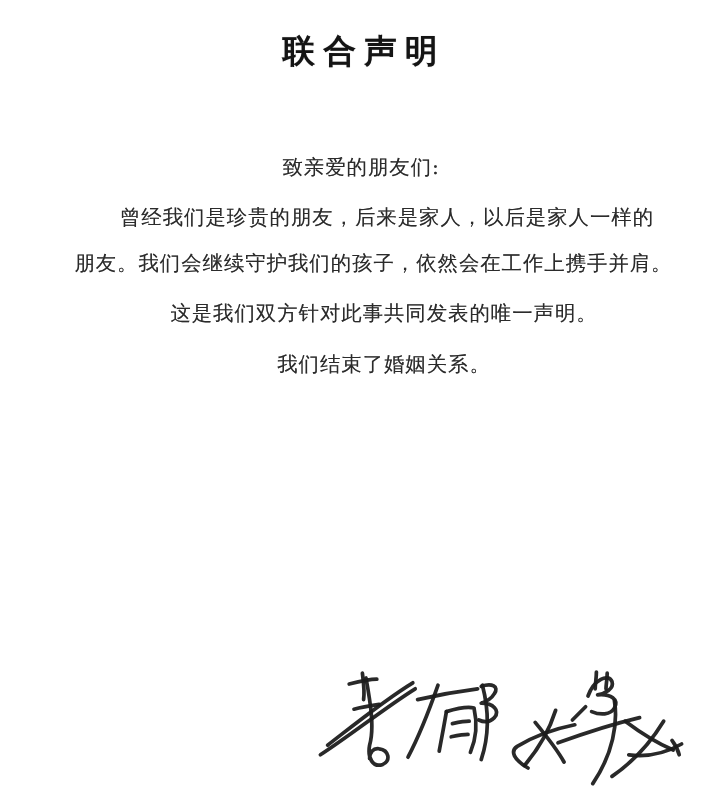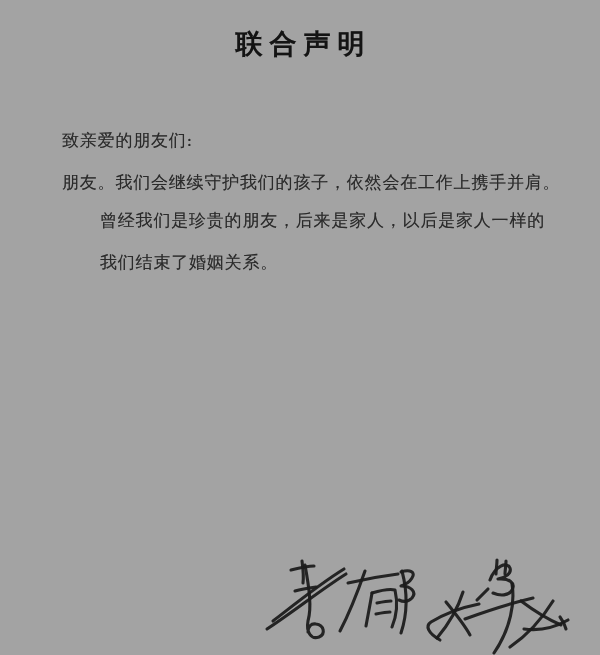--- a/index.html
+++ b/index.html
@@ -1,21 +1,21 @@
 <!DOCTYPE html>
 <html><head>
 <meta charset="utf-8">
 <style>
   html, body { margin: 0; padding: 0; background: #e9e9e9; }
   .page {
     position: relative;
     width: 600px;
     height: 655px;
     margin: 0 auto;
-    background: #a3a3a3;
+    background: #ffffff;
     overflow: hidden;
     font-family: "DejaVu Serif", "Liberation Serif", serif;
     color: #2b2b2b;
   }
   .title {
     margin: 22px 0 0 0;
     text-align: center;
     font-size: 27px;
     line-height: 44px;
     font-weight: 700;
@@ -27,20 +27,21 @@
   .body {
     margin: 55px 60px 0 62px;
     font-size: 17px;
     text-shadow: 0 0 0.5px rgba(43,43,43,0.5);
   }
   .line {
     height: 38px;
     line-height: 38px;
     letter-spacing: 0.8px;
     white-space: nowrap;
+    text-align: center;
   }
   .para { margin: 0 0 4px 0; }
   .salute { margin: 0 0 4px 0; }
   .indent { text-indent: 38px; }
   .full {
     text-align: justify;
     text-align-last: justify;
   }
   .sig {
     position: absolute;
@@ -66,24 +67,27 @@
 
   <div class="body">
 
     <div class="line salute">致亲爱的朋友们:</div>
 
 
     <div class="para">
     </div>
 
     <div class="para">
+      <div class="line indent full">曾经我们是珍贵的朋友，后来是家人，以后是家人一样的</div>
       <div class="line">朋友。我们会继续守护我们的孩子，依然会在工作上携手并肩。</div>
-      <div class="line indent full">曾经我们是珍贵的朋友，后来是家人，以后是家人一样的</div>
     </div>
 
+    <div class="para">
+      <div class="line indent">这是我们双方针对此事共同发表的唯一声明。</div>
+    </div>
 
     <div class="para">
       <div class="line indent">我们结束了婚姻关系。</div>
     </div>
 
   </div>
 
   <svg class="sig sig-left" width="200" height="110" viewBox="0 0 200 110" role="img" aria-label="曹郁">
     <g>
       <path d="M47,16 C48,24 49,31 48,38"></path>

